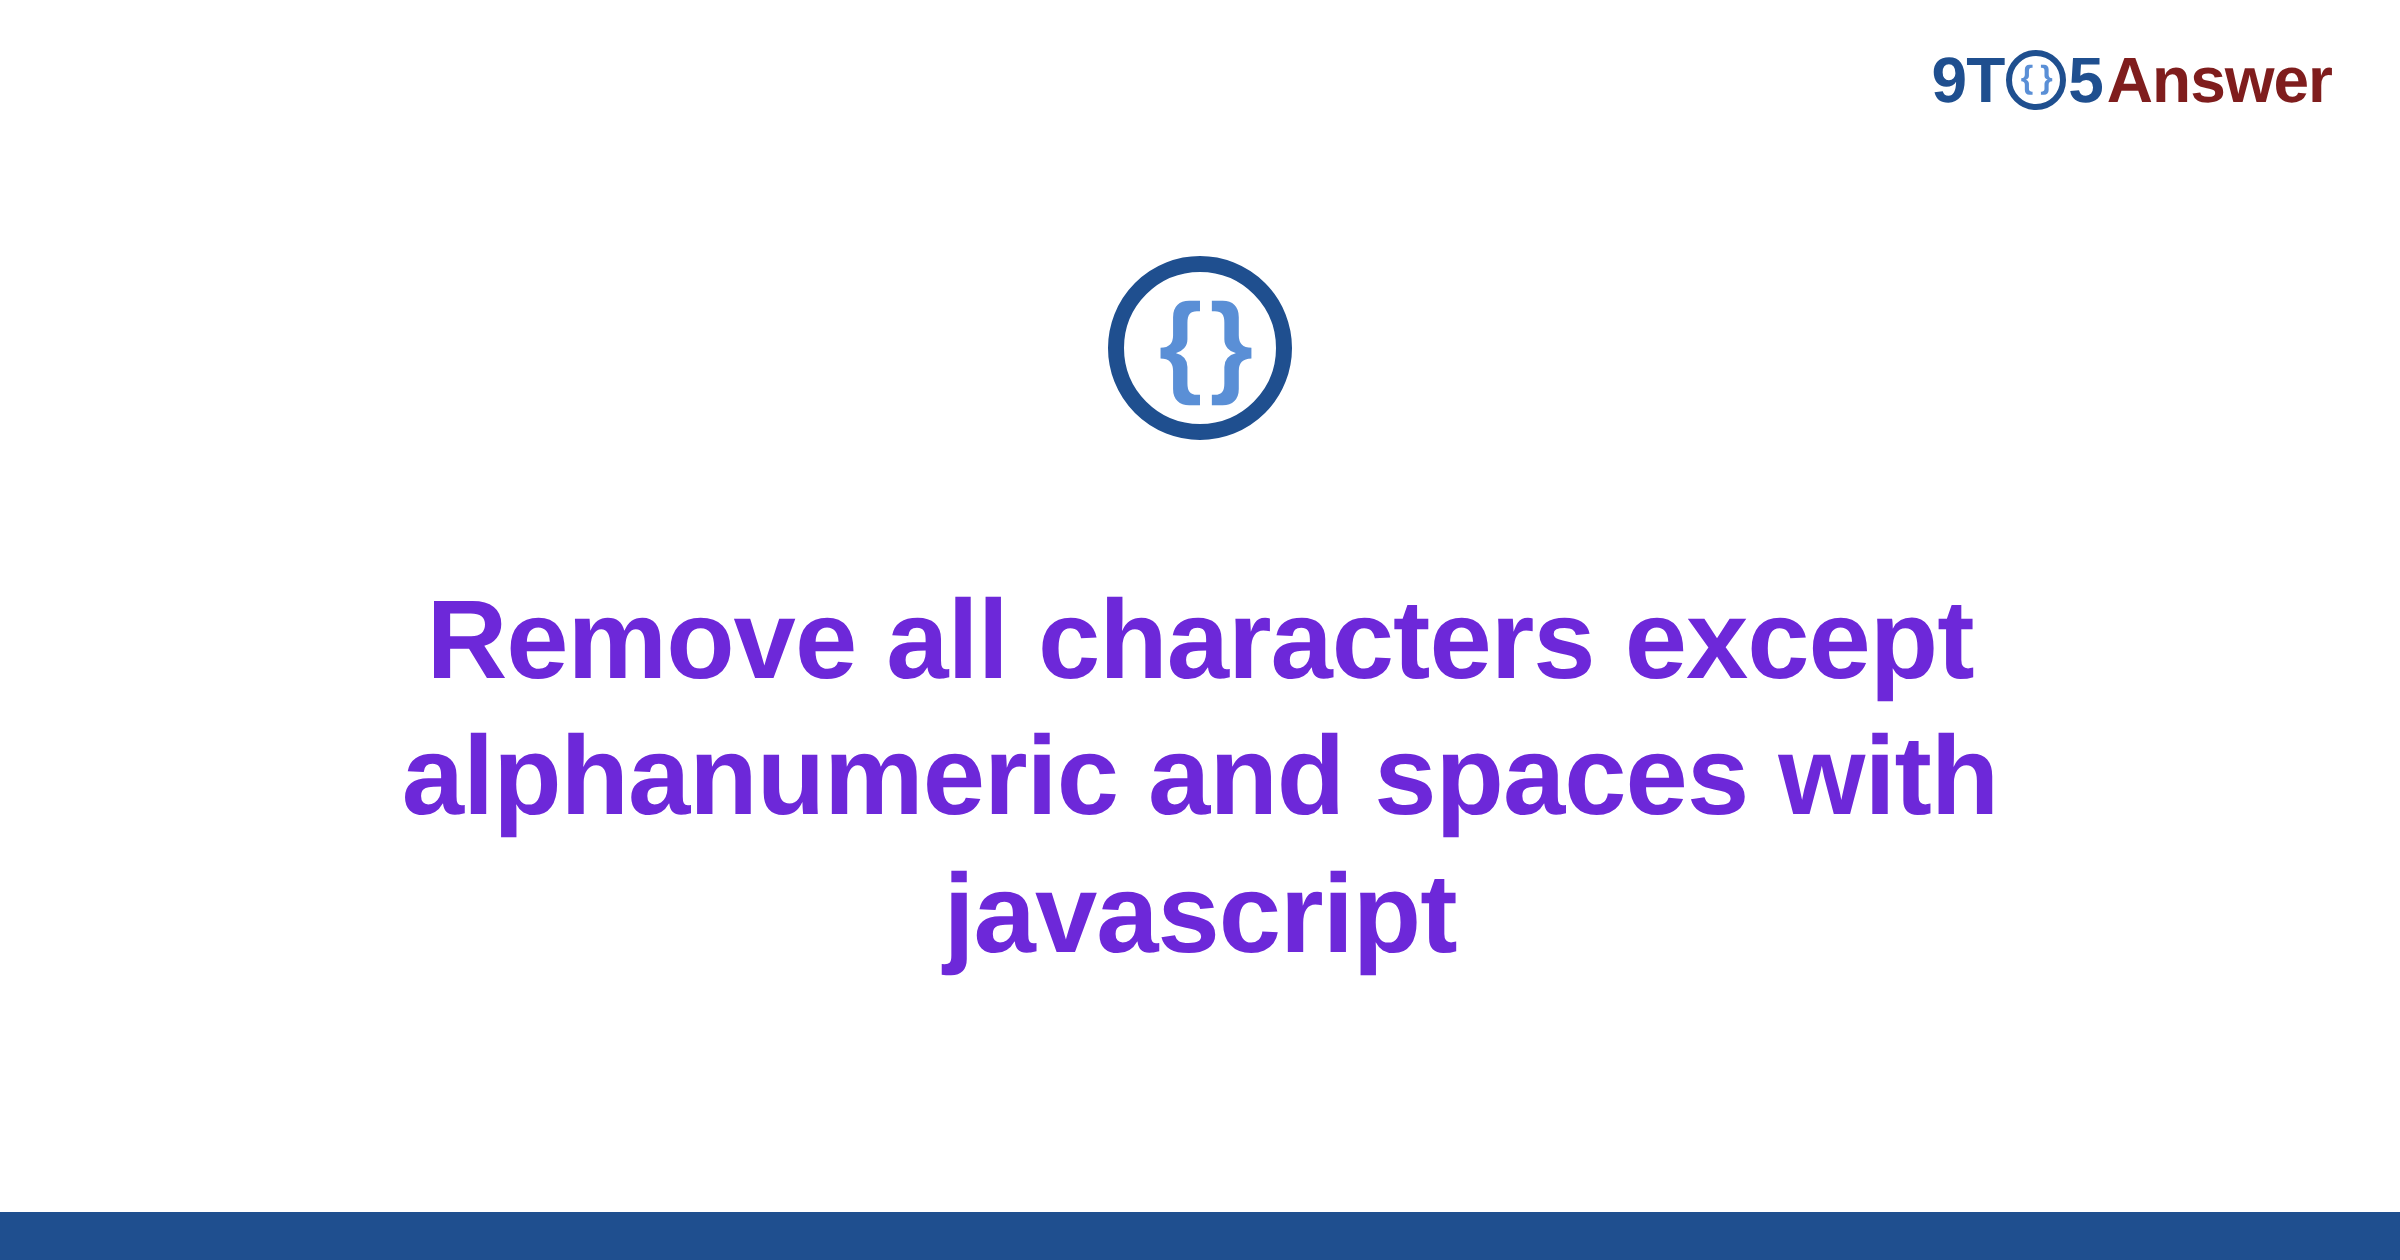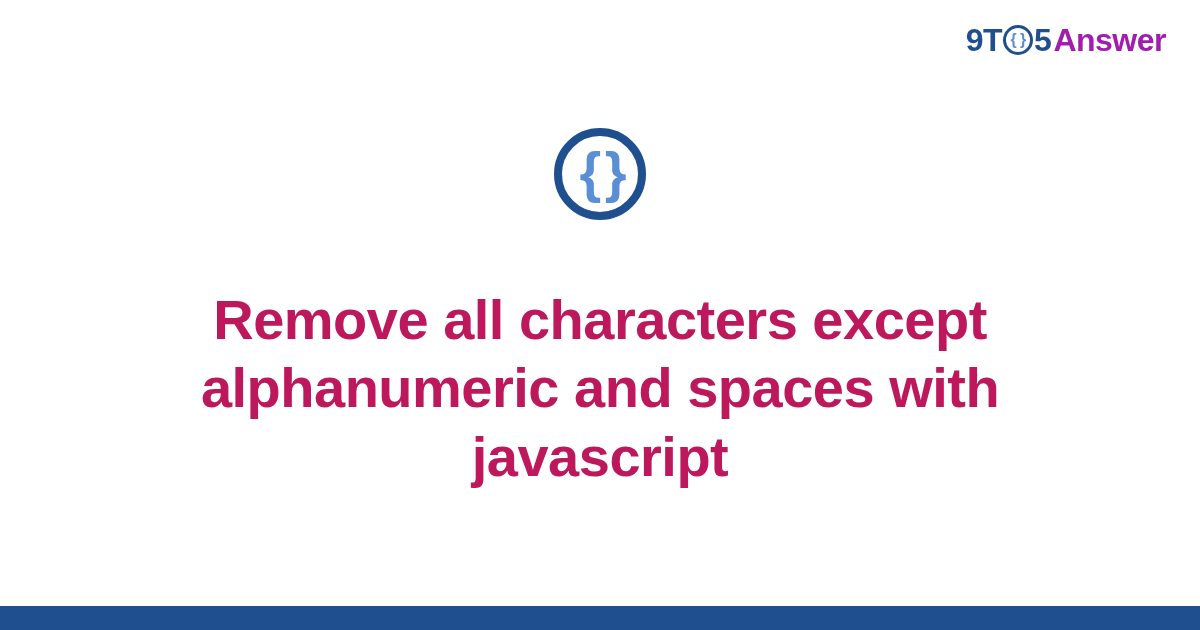--- a/index.html
+++ b/index.html
@@ -14,21 +14,21 @@
       top: 22px;
       right: 34px;
       font-size: 32px;
       font-weight: 600;
       letter-spacing: -0.5px;
       display: flex;
       align-items: center;
       gap: 0;
     }
     .logo .nine, .logo .to, .logo .five { color: #1f4f8f; font-weight: 700; }
-    .logo .answer { color: #a21caf; font-weight: 600; margin-left: 2px; }
+    .logo .answer { color: #7f1d1d; font-weight: 600; margin-left: 2px; }
     .logo .o-wrap {
       display: inline-flex;
       align-items: center;
       justify-content: center;
       width: 30px;
       height: 30px;
       border: 3px solid #1f4f8f;
       border-radius: 50%;
       margin: 0 1px;
       position: relative;
@@ -58,21 +58,21 @@
       position: relative;
       top: -2px;
     }
     .title {
       position: absolute;
       top: 286px;
       left: 50%;
       transform: translateX(-50%);
       width: 1040px;
       text-align: center;
-      color: #be185d;
+      color: #6d28d9;
       font-size: 56px;
       font-weight: 700;
       line-height: 1.22;
       letter-spacing: -0.5px;
     }
     .footer-bar {
       position: absolute;
       bottom: 0;
       left: 0;
       width: 1200px;

